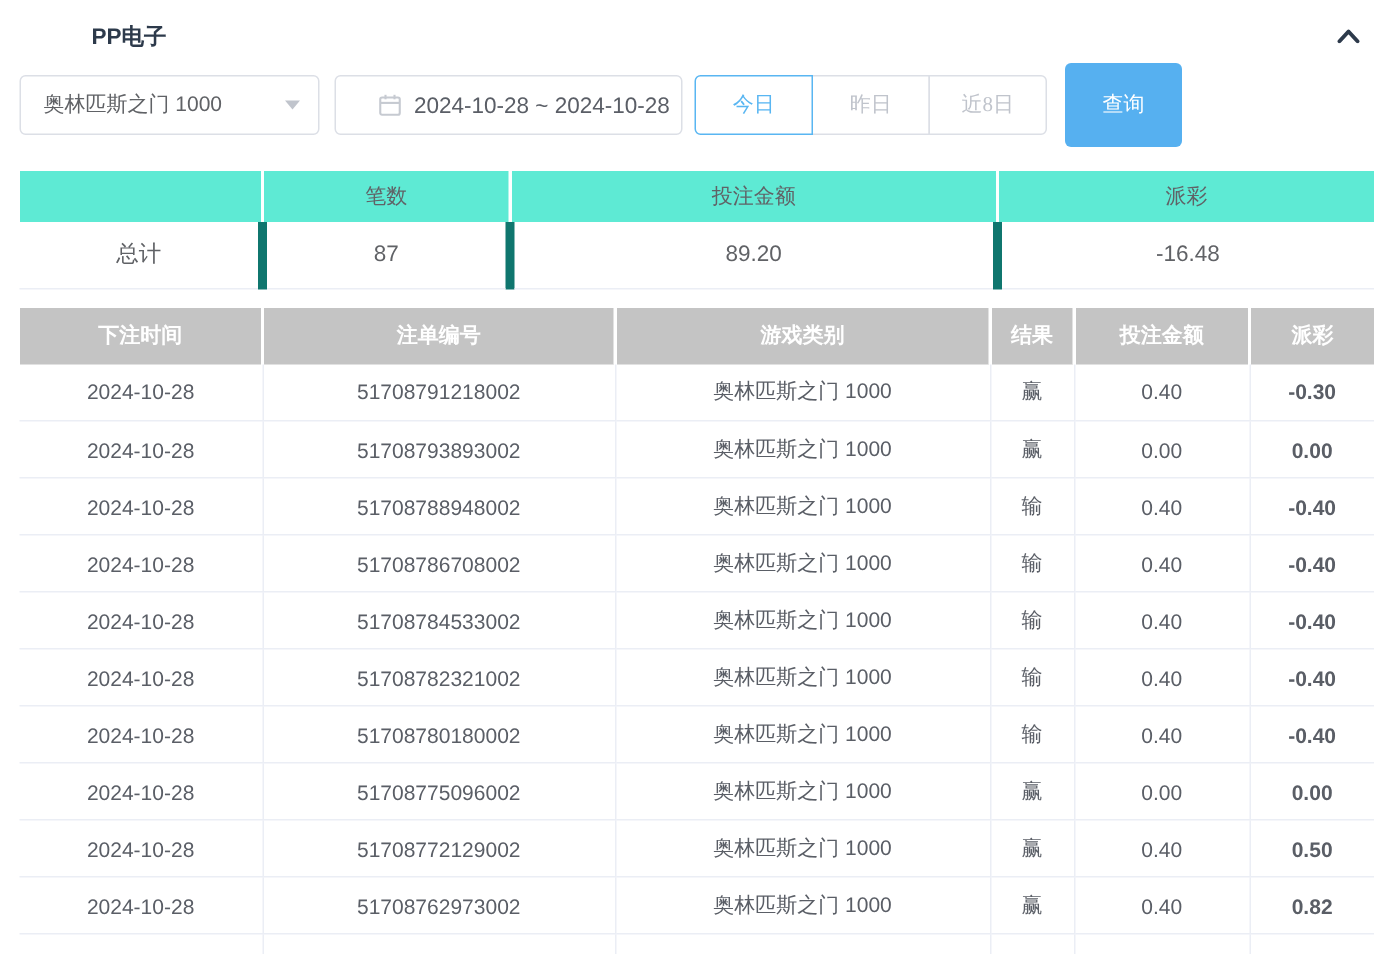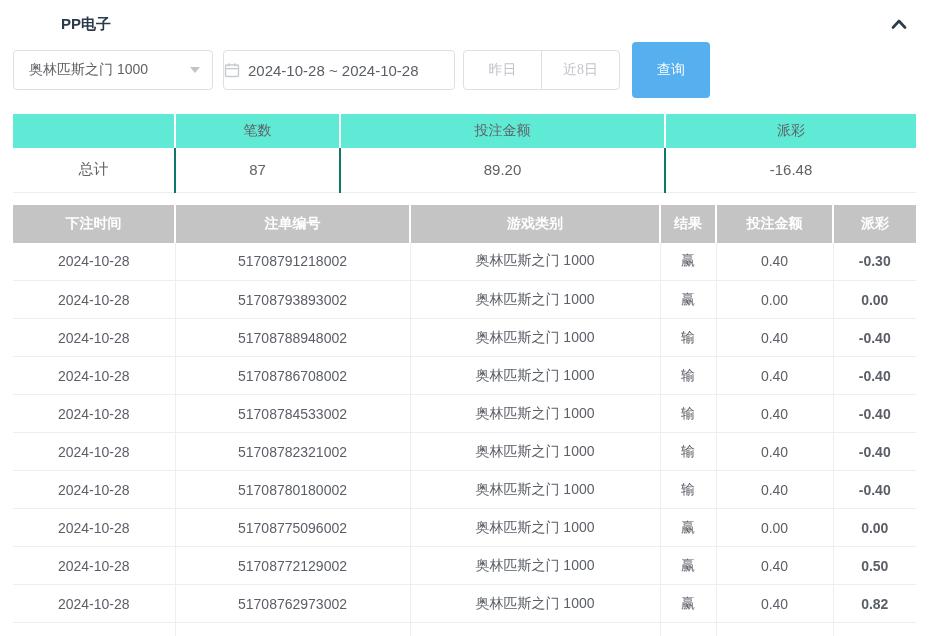--- a/index.html
+++ b/index.html
@@ -15,21 +15,21 @@
   
   .controls { display: flex; align-items: center; margin-top: 8px; height: 40px; }
   .select-box {
     width: 200px; height: 40px; border: 1px solid #dcdfe6; border-radius: 4px;
     display: flex; align-items: center; justify-content: space-between;
     padding: 0 12px 0 15px; font-size: 14px; color: #606266; cursor: pointer; background: #fff;
   }
   .caret-down { width: 0; height: 0; border-left: 5px solid transparent; border-right: 5px solid transparent; border-top: 6px solid #c0c4cc; }
   .date-box {
     width: 232px; height: 40px; border: 1px solid #dcdfe6; border-radius: 4px;
-    display: flex; align-items: center; margin-left: 10px; padding: 0 0; background: #fff; cursor: pointer;
+    display: flex; align-items: center; margin-left: 10px; padding: 0 28px; background: #fff; cursor: pointer;
   }
   .date-box .cal { display: flex; margin-right: 8px; }
   .date-text { font-size: 15px; color: #5a5e66; white-space: nowrap; }
 
   .segmented { display: flex; margin-left: 8px; }
   .seg-btn {
     width: 79px; height: 40px; background: #fff; border: 1px solid #dcdfe6;
     font-size: 14px; color: #c0c4cc; cursor: pointer; font-family: inherit;
   }
   .seg-btn + .seg-btn { margin-left: -1px; }
@@ -46,21 +46,21 @@
   table { border-collapse: collapse; table-layout: fixed; width: 903px; }
   td, th { text-align: center; font-weight: normal; overflow: hidden; white-space: nowrap; }
 
   .summary { margin-top: 24px; }
   .summary th {
     height: 34px; background: #5eead4; color: #606266; font-size: 14px; border-right: 2px solid #fff;
   }
   .summary th:last-child { border-right: none; }
   .summary td {
     height: 44px; background: #fff; font-size: 15px; color: #606266;
-    border-right: 2px solid #0f766e; border-bottom: 1px solid #ebeef5;
+    border-right: 6px solid #0f766e; border-bottom: 1px solid #ebeef5;
   }
   .summary td:last-child { border-right: none; }
 
   .main-table { margin-top: 12px; }
   .main-table th {
     height: 38px; background: #c4c4c4; color: #fff; font-size: 14px; font-weight: bold; border-right: 2px solid #fff;
   }
   .main-table th:last-child { border-right: none; }
   .main-table td {
     height: 38px; background: #fff; font-size: 14px; color: #5a5e66;
@@ -95,20 +95,21 @@
           <rect x="1.5" y="3" width="13" height="11.5" rx="1.2" fill="none" stroke="#c6cad1" stroke-width="1.4"></rect>
           <line x1="1.5" y1="6.6" x2="14.5" y2="6.6" stroke="#c6cad1" stroke-width="1.4"></line>
           <line x1="5" y1="1.2" x2="5" y2="4.2" stroke="#c6cad1" stroke-width="1.4"></line>
           <line x1="11" y1="1.2" x2="11" y2="4.2" stroke="#c6cad1" stroke-width="1.4"></line>
         </svg>
       </span>
       <span class="date-text">2024-10-28 ~ 2024-10-28</span>
     </div>
 
     <div class="segmented" id="segmented">
+        <button class="seg-btn active">今日</button>
         <button class="seg-btn">昨日</button>
         <button class="seg-btn">近8日</button>
       </div>
 
     <button class="query-btn">查询</button>
   </div>
 
   <table class="summary">
     <colgroup>
         <col style="width:162px">

